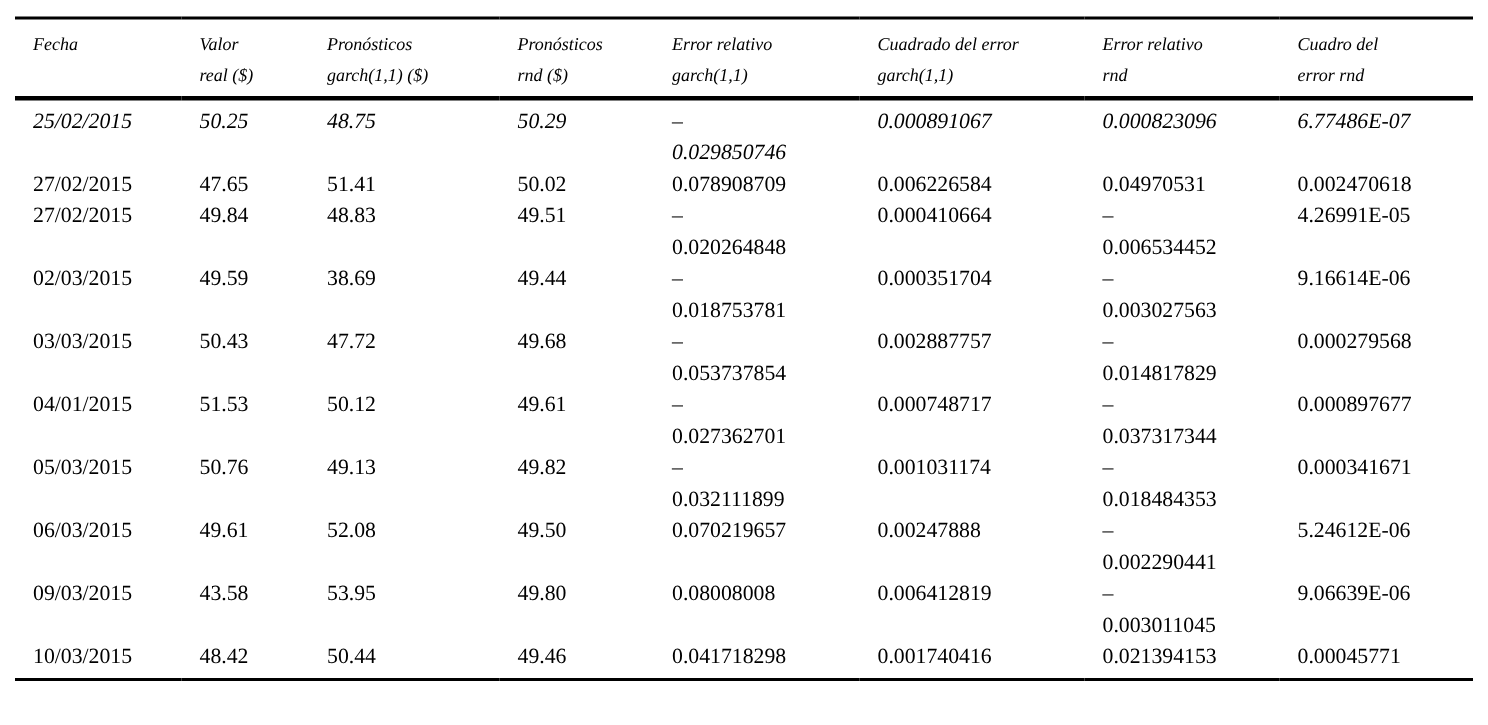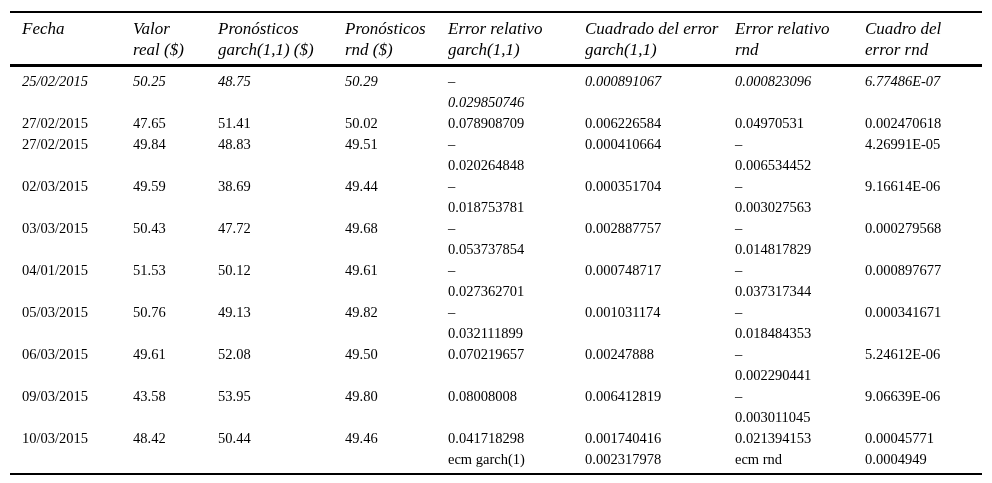--- a/index.html
+++ b/index.html
@@ -26,21 +26,21 @@
   col.c2 { width: 85px; }
   col.c3 { width: 127px; }
   col.c4 { width: 103px; }
   col.c5 { width: 137px; }
   col.c6 { width: 150px; }
   col.c7 { width: 130px; }
   col.c8 { width: 129px; }
   thead th {
     font-style: italic;
     font-weight: normal;
-    font-size: 17px;
+    font-size: 12px;
     line-height: 20px;
     text-align: left;
     vertical-align: top;
     padding: 6px 4px 3px 12px;
     border-bottom: 3px solid #000;
     white-space: nowrap;
     margin-top: 48px;
   }
   tbody td {
     font-size: 14.5px;
@@ -372,33 +372,15 @@
           <td>
             <div class="cell-line">0.001740416</div>
           </td>
           <td>
             <div class="cell-line">0.021394153</div>
           </td>
           <td>
             <div class="cell-line">0.00045771</div>
           </td>
         </tr>
-        <tr>
-          <td></td>
-          <td></td>
-          <td></td>
-          <td></td>
-          <td>
-            <div class="cell-line">ecm garch(1)</div>
-          </td>
-          <td>
-            <div class="cell-line">0.002317978</div>
-          </td>
-          <td>
-            <div class="cell-line">ecm rnd</div>
-          </td>
-          <td>
-            <div class="cell-line">0.0004949</div>
-          </td>
-        </tr>
       </tbody>
   </table>
 </div>
 
 </body></html>

